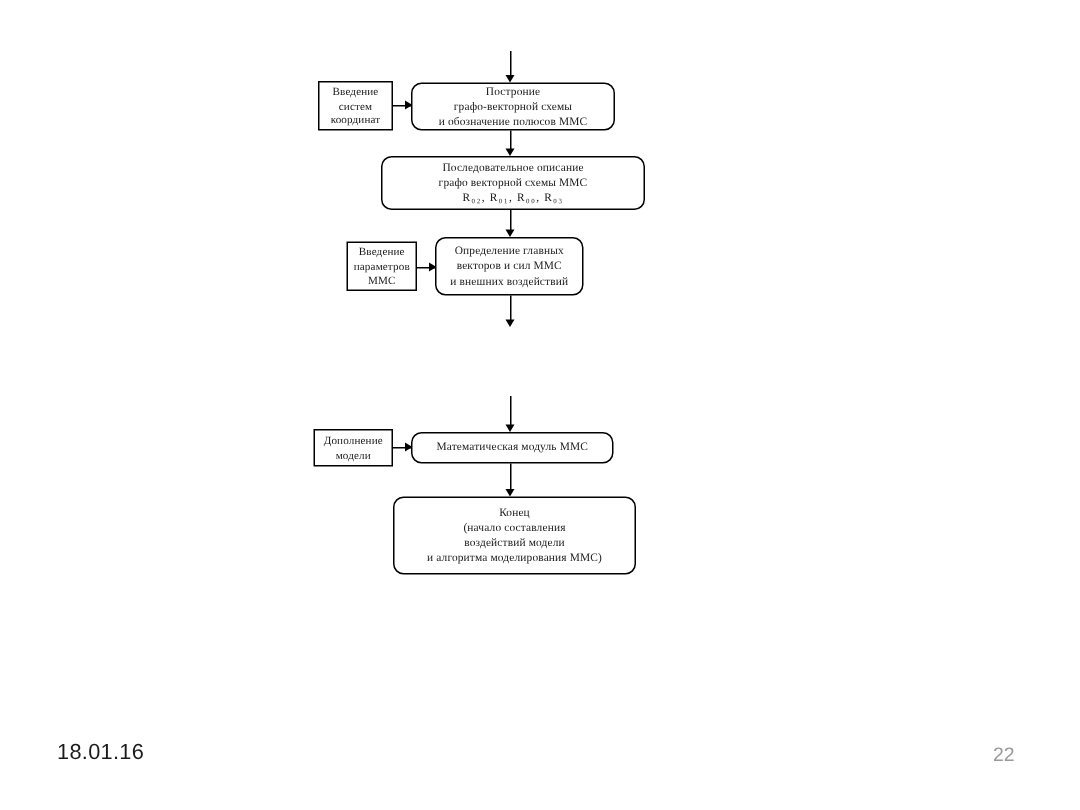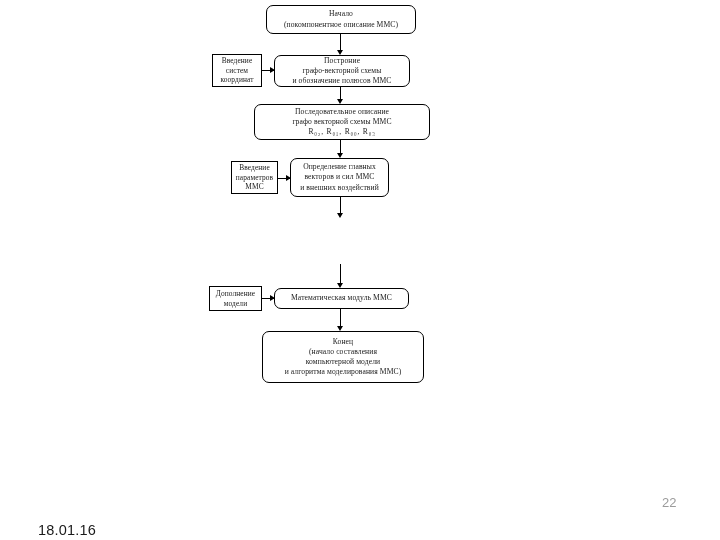--- a/index.html
+++ b/index.html
@@ -95,42 +95,37 @@
 
   
   #footer-date {
     position: absolute;
     left: 38px;
     top: 494px;
     font-family: "Liberation Sans", sans-serif;
     font-size: 14.5px;
     color: #1a1a1a;
     letter-spacing: 0.2px;
-    margin-top: 28px;
   }
   #footer-page {
     position: absolute;
     left: 662px;
     top: 495px;
     font-family: Liberation Sans, sans-serif;
     font-size: 13px;
     color: #9b9b9b;
   }
 </style>
 </head>
 <body>
 
 <div id="slide">
 
   <div id="flowchart">
 
-    <div class="node rounded" style="left:266px; top:5px; width:150px; height:29px;">
-      <span class="line">Начало</span>
-      <span class="line">(покомпонентное описание ММС)</span>
-    </div>
 
     <div class="conn v" style="left:340px; top:34px; height:17px;"></div>
     <div class="arrowhead down" style="left:337.4px; top:50px;"></div>
 
     <div class="node square" style="left:212px; top:54px; width:50px; height:33px;">
       <span class="line">Введение</span>
       <span class="line">систем</span>
       <span class="line">координат</span>
     </div>
     <div class="conn h" style="left:262px; top:70px; width:12px;"></div>
@@ -185,21 +180,21 @@
     <div class="node rounded" style="left:274px; top:288px; width:135px; height:21px;">
       <span class="line">Математическая модуль ММС</span>
     </div>
 
     <div class="conn v" style="left:340px; top:309px; height:18px;"></div>
     <div class="arrowhead down" style="left:337.4px; top:326px;"></div>
 
     <div class="node rounded" style="left:262px; top:331px; width:162px; height:52px;">
       <span class="line">Конец</span>
       <span class="line">(начало составления</span>
-      <span class="line">компьютерной модели</span>
+      <span class="line">воздействий модели</span>
       <span class="line">и алгоритма моделирования ММС)</span>
     </div>
 
   </div>
 
   <div id="footer-date">18.01.16</div>
   <div id="footer-page">22</div>
 
 </div>
 

